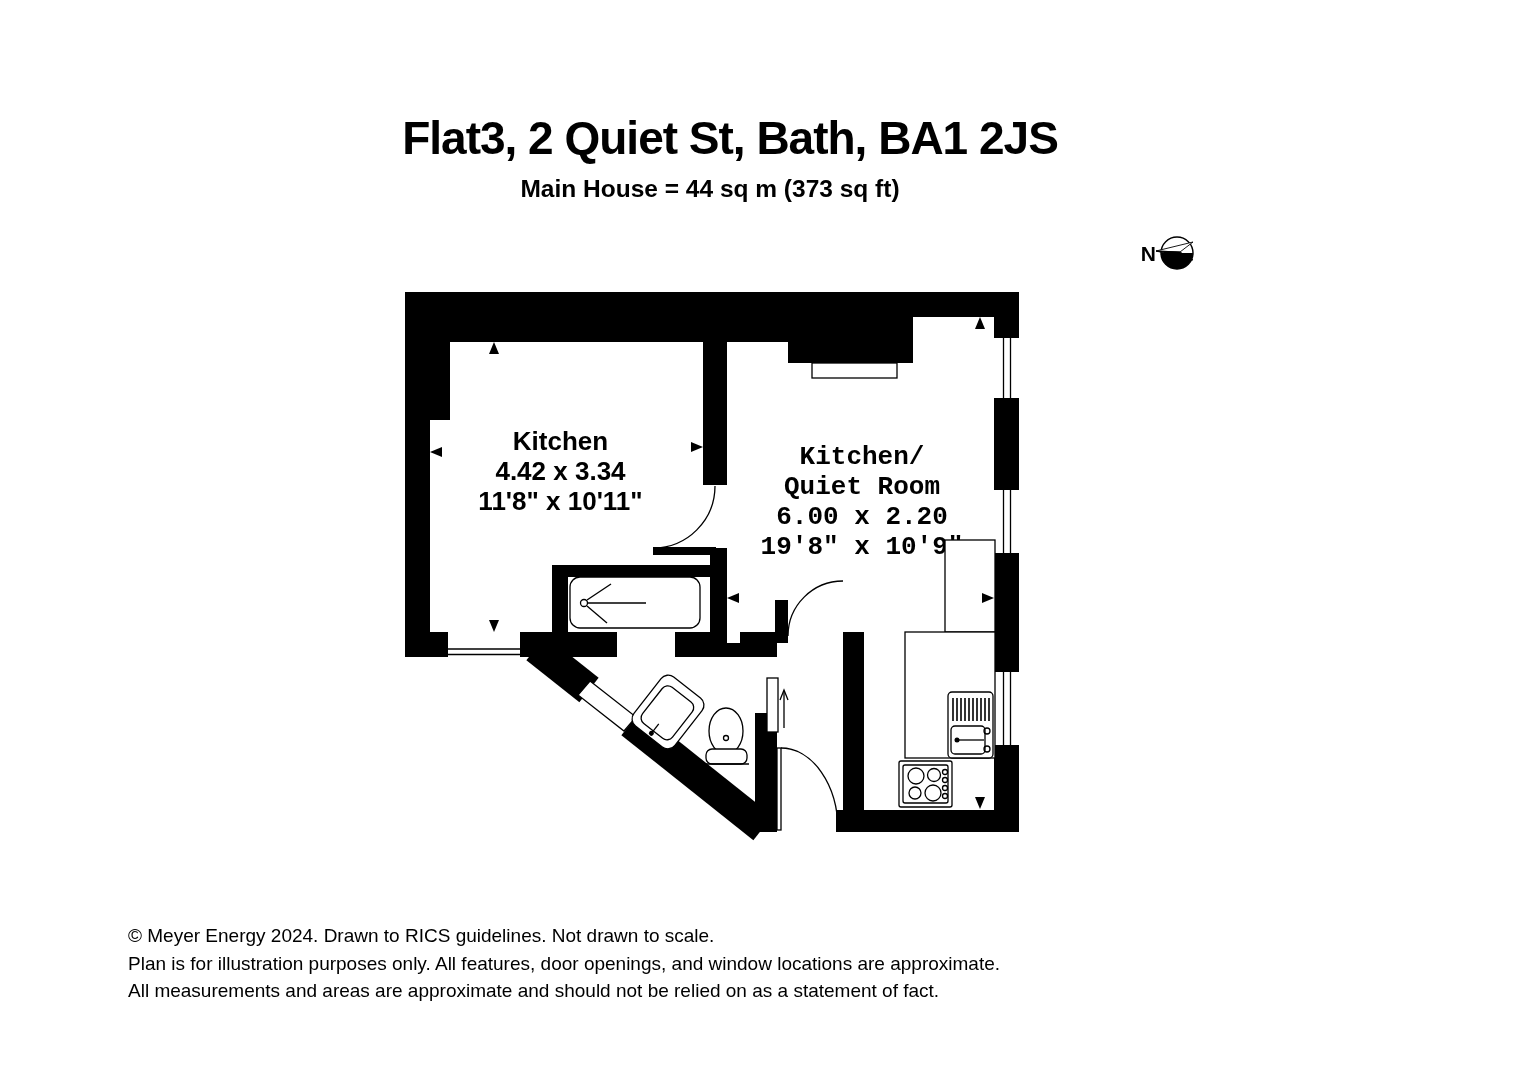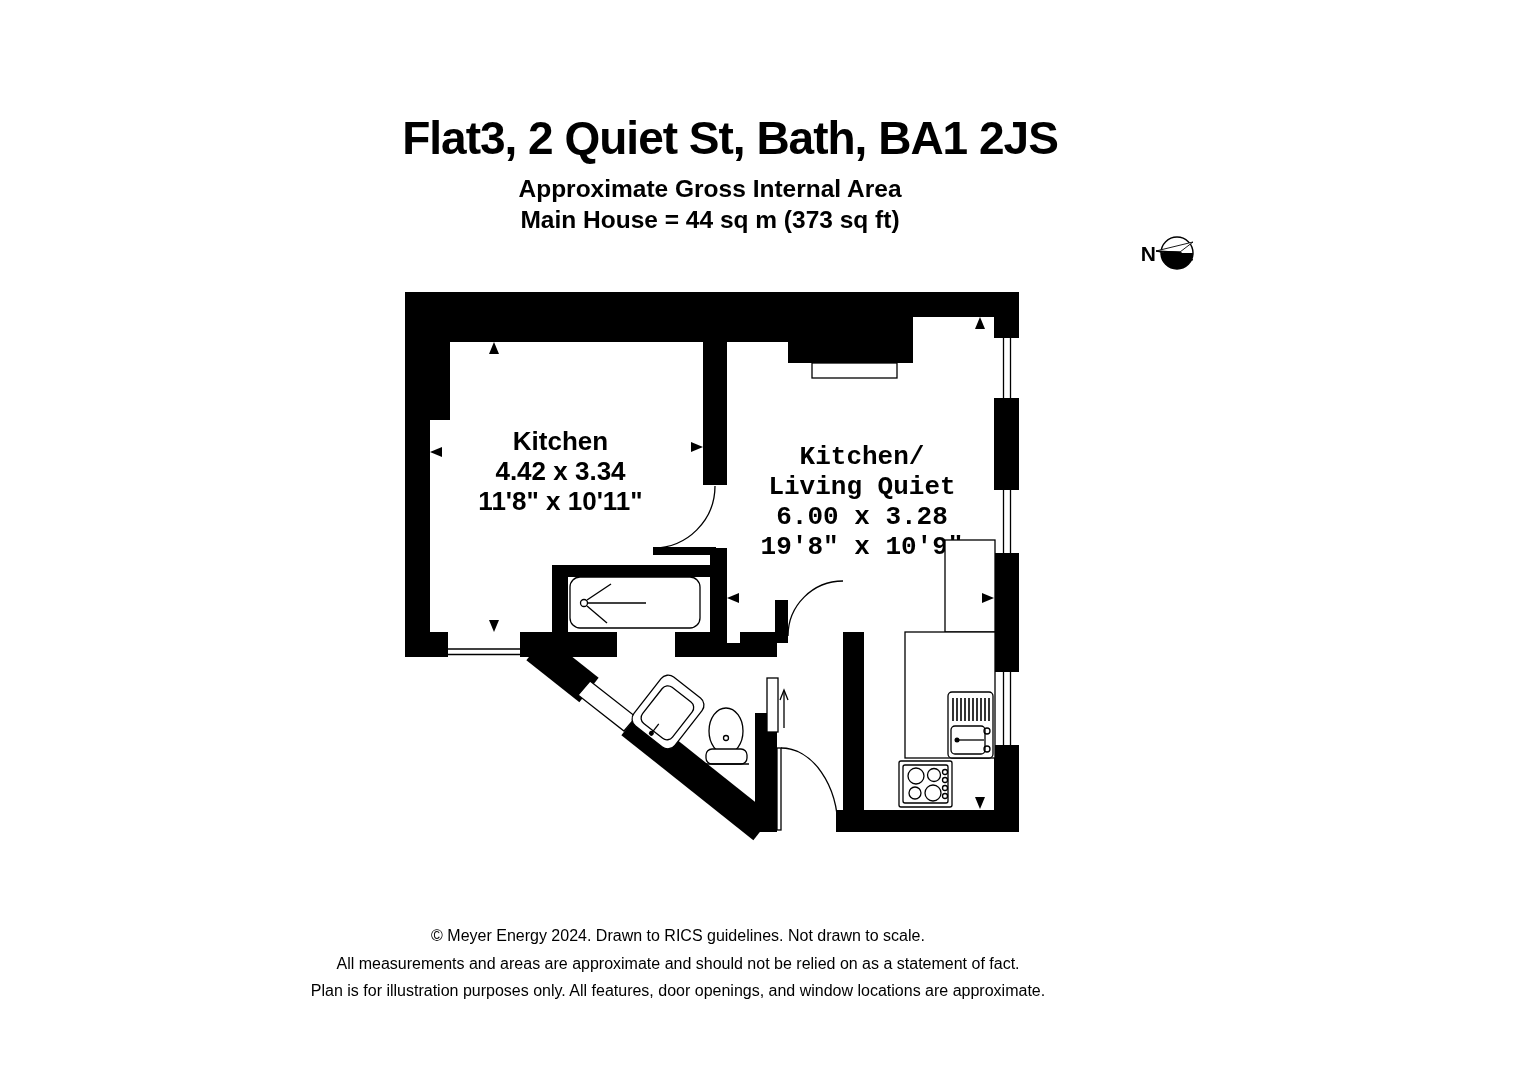--- a/index.html
+++ b/index.html
@@ -7,56 +7,55 @@
     width:1528px;height:1080px;position:relative;overflow:hidden;
     background:#ffffff;color:#000;
     font-family:"Liberation Sans", sans-serif;
   }
   .header{position:absolute;top:112px;left:0;width:1420px;text-align:center;}
   .title{font-size:46px;font-weight:bold;letter-spacing:-1px;line-height:52px;padding-left:40px;}
   .subtitle{font-size:24.5px;font-weight:bold;line-height:31px;margin-top:9px;}
   .room-label{position:absolute;text-align:center;font-weight:bold;font-size:26px;line-height:30px;}
   #bedroom-label{left:458px;top:426px;width:205px;}
   #kitchen-label{left:758px;top:442px;width:208px;font-family:Liberation Mono, monospace;}
-  .footer{position:absolute;top:922px;right:300px;width:1100px;text-align:center;
-          font-size:16px;line-height:27.6px;}
+  .footer{position:absolute;top:922px;right:300px;width:1100px;text-align:left;
+          font-size:19px;line-height:27.6px;}
   svg{position:absolute;top:0;left:0;}
   .wall{fill:#000;stroke:none;}
   .thin{fill:#fff;stroke:#000;stroke-width:1.3;}
   .thinline{stroke:#000;stroke-width:1.3;fill:none;}
   .arc{stroke:#000;stroke-width:1.3;fill:none;}
 </style>
 </head>
 <body>
 
 <div class="header">
   <div class="title">Flat3, 2 Quiet St, Bath, BA1 2JS</div>
   <div class="subtitle">
-    <div>Approximate Gross Internal Area</div>
     <div>Main House = 44 sq m (373 sq ft)</div>
   </div>
 </div>
 
 <div class="room-label" id="bedroom-label">
   <div>Kitchen</div>
   <div>4.42 x 3.34</div>
   <div>11'8" x 10'11"</div>
 </div>
 
 <div class="room-label" id="kitchen-label">
   <div>Kitchen/</div>
-  <div>Living Quiet</div>
-  <div>6.00 x 3.28</div>
+  <div>Quiet Room</div>
+  <div>6.00 x 2.20</div>
   <div>19'8" x 10'9"</div>
 </div>
 
 <div class="footer">
   <div>© Meyer Energy 2024. Drawn to RICS guidelines.  Not drawn to scale.</div>
+  <div>Plan is for illustration purposes only. All features, door openings, and window locations are approximate.</div>
   <div>All measurements and areas are approximate and should not be relied on as a statement of fact.</div>
-  <div>Plan is for illustration purposes only. All features, door openings, and window locations are approximate.</div>
 </div>
 
 <svg width="1528" height="1080" viewBox="0 0 1528 1080">
 
   <g>
     <rect class="wall" x="405" y="292" width="383" height="50"></rect>
     <rect class="wall" x="788" y="292" width="125" height="71"></rect>
     <rect class="wall" x="913" y="292" width="106" height="25"></rect>
     <rect class="wall" x="994" y="292" width="25" height="540"></rect>
     <rect class="wall" x="405" y="292" width="45" height="128"></rect>

